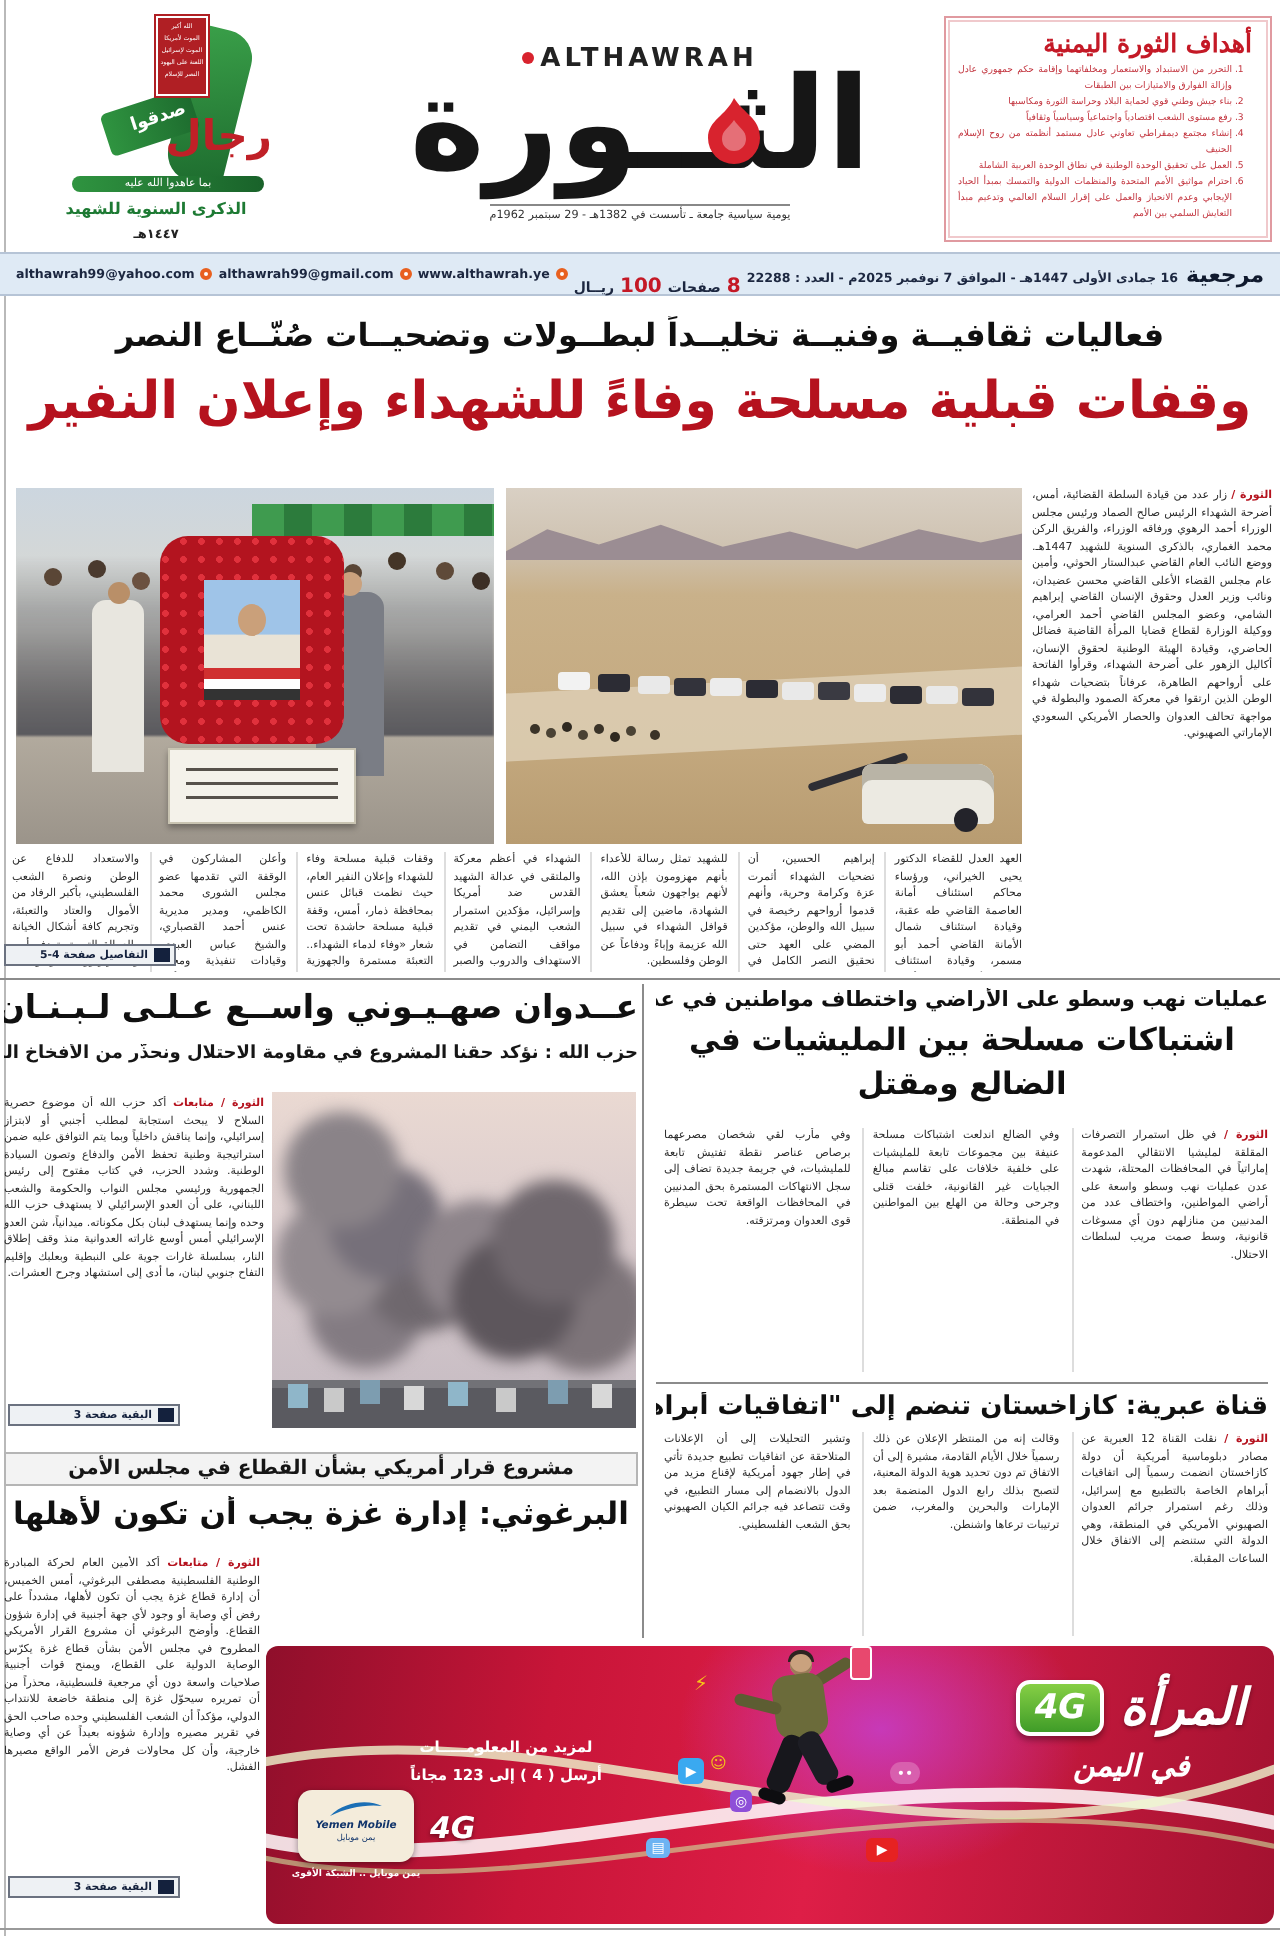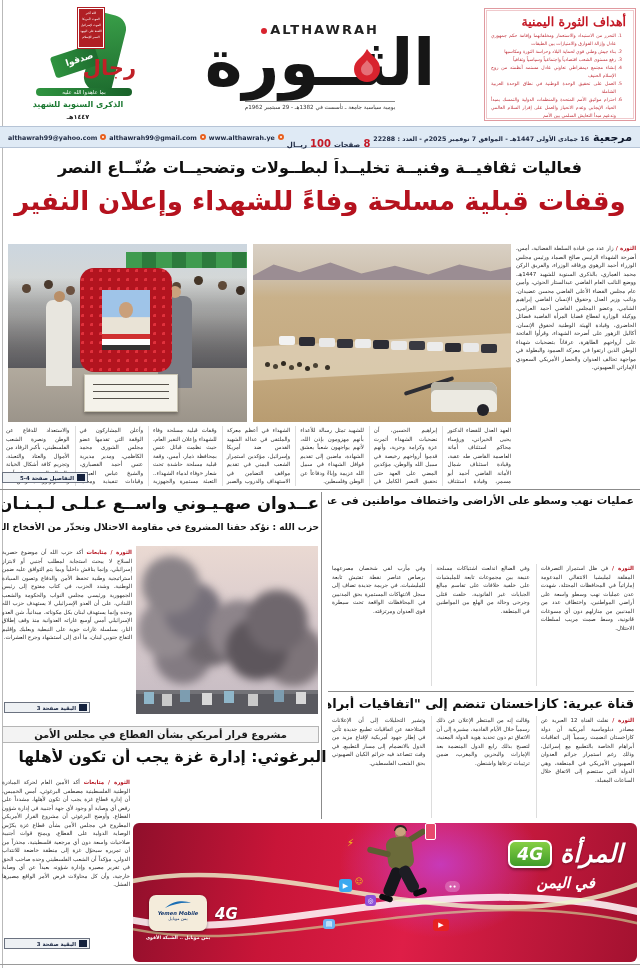--- a/index.html
+++ b/index.html
@@ -2,21 +2,21 @@
 <html lang="ar"><head>
 <meta charset="utf-8">
 <style>
   html,body{margin:0;padding:0;background:#fff;}
   .page{position:relative;width:640px;height:968px;background:#fff;overflow:hidden;
         font-family:"DejaVu Sans",sans-serif;direction:rtl;}
   .page::before{content:"";position:absolute;left:2px;top:0;bottom:0;width:1px;background:#b9b9b9;}
   .page::after{content:"";position:absolute;left:0;right:0;bottom:3px;height:1px;background:#9a9a9a;}
   .abs{position:absolute;}
   
-  .objectives{right:4px;top:8px;width:152px;height:113px;border:1px solid #e09aa0;
+  .objectives{right:4px;top:8px;width:164px;height:113px;border:1px solid #e09aa0;
               box-shadow:inset 0 0 0 1px #fff,inset 0 0 0 2px #f0c9cc;padding:5px 9px 4px 6px;box-sizing:border-box;background:#fff;}
   .objectives h2{margin:0 0 3px;font-size:12.5px;color:#c41926;text-align:right;font-family:"DejaVu Serif",serif;font-weight:bold;}
   .objectives ol{margin:0;padding:0 10px 0 0;}
   .objectives li{font-size:4.6px;line-height:1.75;color:#c2333d;text-align:justify;}
   .objectives li::marker{color:#c2333d;font-size:4.6px;}
   .logo-wrap{left:170px;right:170px;top:22px;text-align:center;}
   .logo-en{direction:ltr;font-size:13px;letter-spacing:2px;font-weight:bold;color:#222;}
   .logo-dot{display:inline-block;width:6px;height:6px;border-radius:50%;background:#d8232e;margin-right:3px;vertical-align:middle;}
   .logo-ar{font-size:64px;font-weight:bold;color:#161616;line-height:.95;margin-top:-4px;letter-spacing:2px;}
   .flame{position:absolute;right:86px;top:26px;width:34px;height:40px;}
@@ -120,21 +120,21 @@
   .ph3 .pl1{position:absolute;left:6px;top:10px;width:58px;height:58px;border-radius:50%;background:#8a8388;filter:blur(4px);
      box-shadow:22px 26px 0 #76707a,-4px 44px 0 #938b90,40px 52px 0 #6f686e,12px 70px 0 #837b82;}
   .ph3 .pl2{position:absolute;right:10px;top:44px;width:62px;height:62px;border-radius:50%;background:#6f676d;filter:blur(4px);
      box-shadow:-20px 28px 0 #5d565c,16px 34px 0 #7d7479,-38px 10px 0 #8d848a;}
   .ph3 .town{position:absolute;left:0;bottom:0;width:100%;height:24px;background:#5a5a60;
      box-shadow:inset 0 4px 0 rgba(255,255,255,.15);}
   .ph3 .bld{position:absolute;left:8px;bottom:10px;width:10px;height:12px;background:#8fb6c9;box-shadow:
      18px 2px 0 #c9c9c9,36px -2px 0 #7d9db0,58px 1px 0 #d8d8d8,80px -1px 0 #8fb6c9,104px 2px 0 #c9c9c9,130px -2px 0 #7d9db0,152px 0 0 #d8d8d8;}
   .gz-kicker{left:2px;width:317px;top:726px;height:17px;border:1px solid #b5b5b5;background:#f3f3f3;display:flex;align-items:center;
      justify-content:center;font-weight:bold;font-size:10px;color:#161616;box-sizing:border-box;}
-  .gz-headline{left:14px;width:317px;top:748px;text-align:center;font-weight:bold;font-size:15.5px;color:#101010;white-space:nowrap;overflow:hidden;}
+  .gz-headline{left:2px;width:317px;top:748px;text-align:center;font-weight:bold;font-size:15.5px;color:#101010;white-space:nowrap;overflow:hidden;}
   .gz-col{left:2px;top:778px;width:128px;height:158px;}
   .gz-badge{left:4px;top:938px;}
   
   .ad{left:133px;top:823px;width:504px;height:139px;border-radius:6px;overflow:hidden;
       background:linear-gradient(100deg,#8f0f2b 0%,#c81538 28%,#de1e47 55%,#a31230 100%);}
   .ad .glow{position:absolute;left:38%;top:-30%;width:46%;height:120%;
       background:radial-gradient(ellipse at center,rgba(196,62,204,.85) 0%,rgba(196,62,204,0) 62%);}
   .ad-right{position:absolute;right:14px;top:16px;text-align:center;}
   .ad-title-row{display:flex;align-items:center;gap:8px;direction:rtl;}
   .ad-title{color:#fff;font-weight:bold;font-size:25px;font-style:italic;text-shadow:0 1px 2px rgba(0,0,0,.35);}
@@ -294,20 +294,21 @@
   <div class="abs more-badge" style="left:2px;top:472px;">
     <i></i>
     <span>التفاصيل صفحة 4-5</span>
   </div>
 
   <div class="abs hline" style="left:0;right:0;top:489px;"></div>
   <div class="abs vline mid-v"></div>
 
   <div class="abs r-kicker">عمليات نهب وسطو على الأراضي واختطاف مواطنين في عدن</div>
   <div class="abs r-headline">
+    <div>اشتباكات مسلحة بين المليشيات في الضالع ومقتل</div>
   </div>
   <div class="abs r-cols">
     <div class="col">
       <span class="byline">الثورة /</span>
       <span>في ظل استمرار التصرفات المقلقة لمليشيا الانتقالي المدعومة إماراتياً في المحافظات المحتلة، شهدت عدن عمليات نهب وسطو واسعة على أراضي المواطنين، واختطاف عدد من المدنيين من منازلهم دون أي مسوغات قانونية، وسط صمت مريب لسلطات الاحتلال.</span>
     </div>
     <div class="col">وفي الضالع اندلعت اشتباكات مسلحة عنيفة بين مجموعات تابعة للمليشيات على خلفية خلافات على تقاسم مبالغ الجبايات غير القانونية، خلفت قتلى وجرحى وحالة من الهلع بين المواطنين في المنطقة.</div>
     <div class="col">وفي مأرب لقي شخصان مصرعهما برصاص عناصر نقطة تفتيش تابعة للمليشيات، في جريمة جديدة تضاف إلى سجل الانتهاكات المستمرة بحق المدنيين في المحافظات الواقعة تحت سيطرة قوى العدوان ومرتزقته.</div>
   </div>
 
@@ -360,20 +361,24 @@
       <path d="M-10,60 C150,22 340,135 520,55" stroke="#eef8d0" stroke-width="4.5" fill="none" opacity=".8"></path>
       <path d="M-10,104 C140,140 320,52 520,104" stroke="#cfe6a0" stroke-width="2.5" fill="none" opacity=".6"></path>
     </svg>
     <div class="ad-right">
       <div class="ad-title-row">
         <span class="ad-title">المرأة</span>
         <span class="badge-4g">4G</span>
       </div>
       <div class="ad-sub">في اليمن</div>
     </div>
+    <div class="ad-info">
+      <div>لمزيد من المعلومـــــات</div>
+      <div>أرسل ( 4 ) إلى 123 مجاناً</div>
+    </div>
     <div class="person">
       <div class="p-hair"></div>
       <div class="p-head"></div>
       <div class="p-arm1"></div>
       <div class="p-phone"></div>
       <div class="p-torso"></div>
       <div class="p-arm2"></div>
       <div class="p-leg1"></div>
       <div class="p-leg2"></div>
       <div class="p-shoe1"></div>

